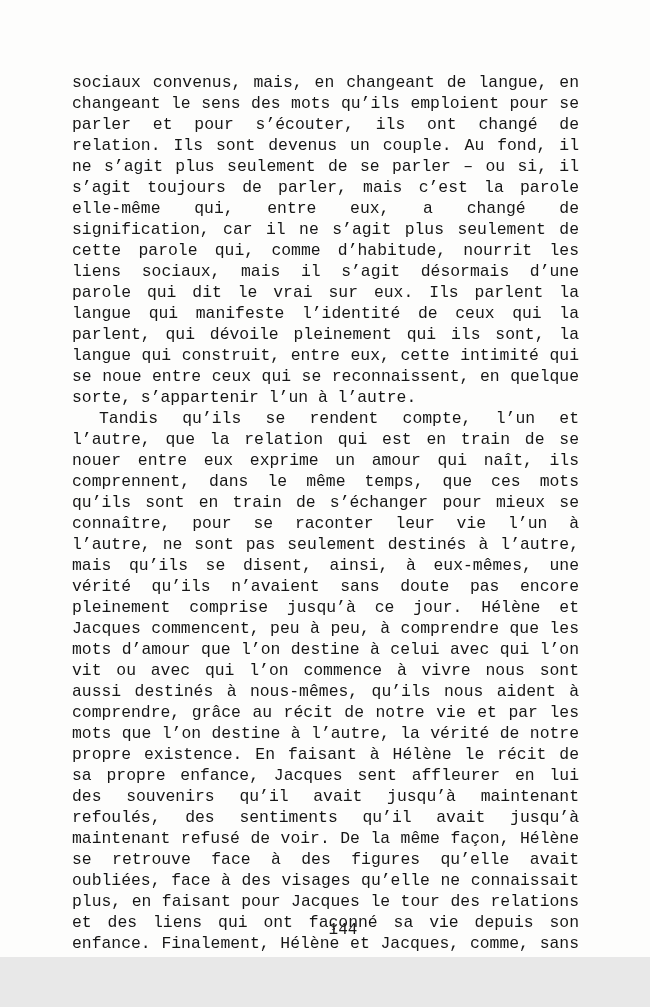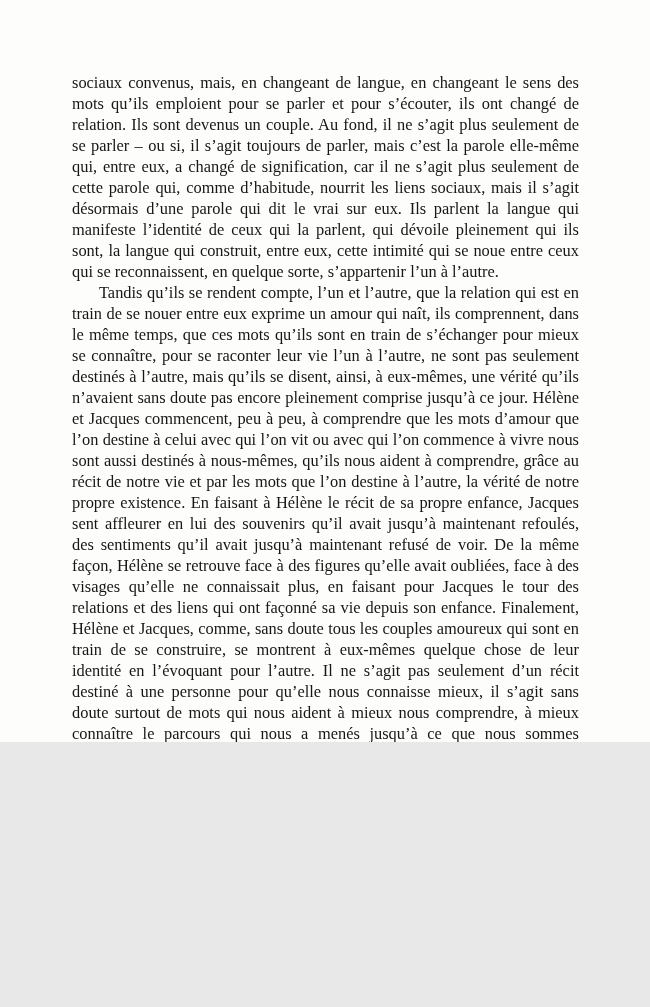--- a/index.html
+++ b/index.html
@@ -3,25 +3,25 @@
 <meta charset="utf-8">
 <style>
   html, body {
     margin: 0;
     padding: 0;
     background: #e8e8e8;
   }
   .page {
     position: relative;
     width: 650px;
-    height: 742px;
+    height: 957px;
     margin: 0 auto;
     background: #fdfdfc;
     color: #161616;
-    font-family: Liberation Serif, serif;
+    font-family: Liberation Mono, monospace;
     overflow: hidden;
     box-sizing: border-box;
   }
   .text-block {
     position: absolute;
     left: 72px;
     top: 72px;
     width: 507px;
     font-size: 16.4px;
     line-height: 21px;

